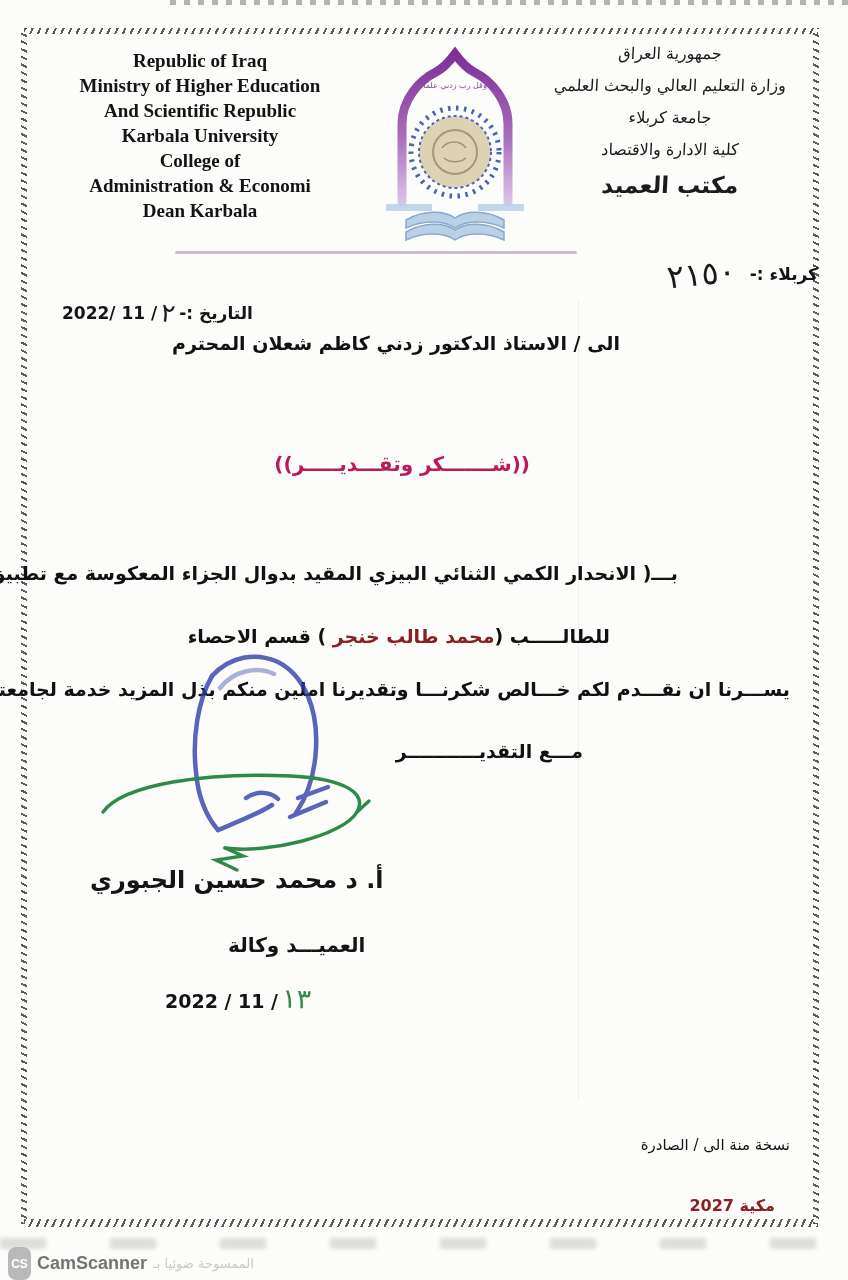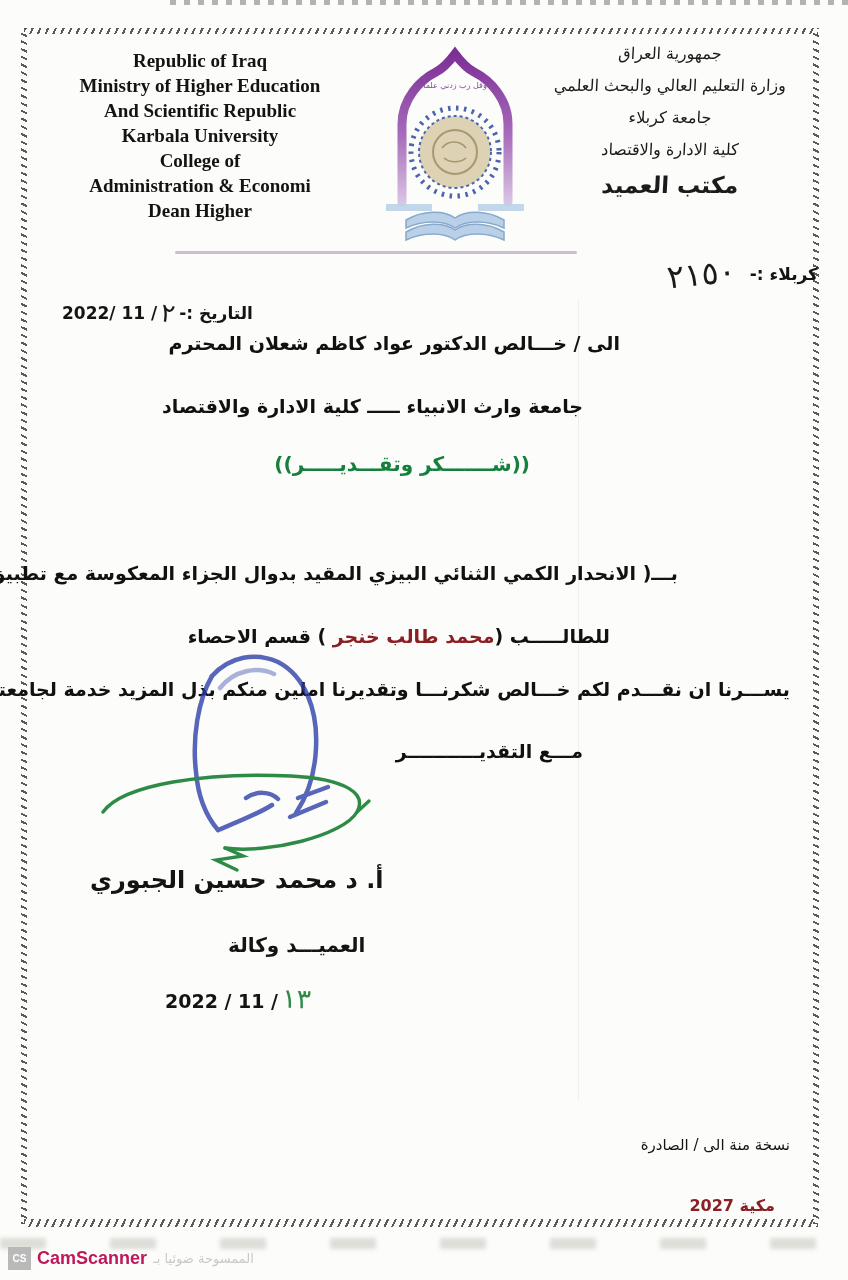--- a/index.html
+++ b/index.html
@@ -18,33 +18,33 @@
   .ar-head .l{margin-bottom:13px;transform:skewX(-3deg);}
   .ar-head .dean{font-size:23px;font-weight:bold;margin-top:6px;transform:skewX(-3deg);}
   .divider{position:absolute;left:175px;top:251px;width:402px;height:3px;background:#b9a9c2;opacity:.75;border-radius:2px;}
   .refline{position:absolute;display:flex;align-items:center;gap:14px;}
   .lbl{font-weight:bold;font-size:17px;direction:rtl;white-space:nowrap;}
   .printed{font-weight:bold;font-size:17px;direction:ltr;white-space:nowrap;}
   .hand{font-size:32px;line-height:1;transform:rotate(-6deg);letter-spacing:2px;color:#1a1a1a;}
   .hand.small{font-size:26px;transform:rotate(8deg);}
   .hand.green{color:#2e8b47;font-size:27px;transform:rotate(2deg);}
   .bodyline{position:absolute;font-weight:bold;font-size:19px;white-space:nowrap;direction:rtl;color:#111;}
-  .subject{color:#15803d;letter-spacing:1px;}
+  .subject{color:#be185d;letter-spacing:1px;}
   .maroon{color:#8a1f24;margin-top:23px;}
   .sig-name{position:absolute;left:90px;top:866px;font-weight:bold;font-size:24px;direction:rtl;white-space:nowrap;}
   .sig-title{position:absolute;left:228px;top:933px;font-weight:bold;font-size:20px;direction:rtl;white-space:nowrap;}
   .sig-date{position:absolute;left:165px;top:985px;display:flex;align-items:flex-end;gap:4px;}
   .copyline{position:absolute;right:58px;top:1136px;font-weight:normal;font-size:15px;direction:rtl;white-space:nowrap;}
   .yearstamp{position:absolute;right:73px;top:1196px;font-weight:bold;font-size:16px;direction:rtl;color:#8a1f24;white-space:nowrap;}
   .smudge{position:absolute;left:0;right:0;top:1238px;height:11px;filter:blur(2px);
         background:repeating-linear-gradient(90deg,rgba(140,140,132,.28) 0 46px,transparent 46px 110px);}
   .cams{position:absolute;left:8px;top:1247px;display:flex;align-items:center;gap:6px;}
-  .cs-box{width:23px;height:23px;background:#b9b9b9;border-radius:0;color:#ffffff;font-weight:bold;
-        font-size:10px;display:flex;align-items:center;justify-content:center;font-family:"Liberation Sans",sans-serif;}
-  .cs-text{color:#be185d;font-size:18px;font-weight:bold;font-family:"Liberation Sans",sans-serif;}
+  .cs-box{width:23px;height:33px;background:#b9b9b9;border-radius:8px;color:#ffffff;font-weight:bold;
+        font-size:12px;display:flex;align-items:center;justify-content:center;font-family:"Liberation Sans",sans-serif;}
+  .cs-text{color:#737373;font-size:18px;font-weight:bold;font-family:"Liberation Sans",sans-serif;}
   .cs-ar{color:#c9c9c6;font-size:13px;direction:rtl;}
   .crease{position:absolute;left:578px;top:300px;width:1px;height:800px;background:rgba(0,0,0,.05);}
   svg{position:absolute;overflow:visible;}
 </style>
 </head>
 <body>
 
 <div class="page">
 
   <div class="topedge"></div>
@@ -53,21 +53,21 @@
   <div class="hatch v" style="left:21px;"></div>
   <div class="hatch v" style="left:813px;"></div>
 
   <div class="en-head">
     <div>Republic of Iraq</div>
     <div>Ministry of Higher Education</div>
     <div>And Scientific Republic</div>
     <div>Karbala University</div>
     <div>College of</div>
     <div>Administration &amp; Economi</div>
-    <div>Dean Higher</div>
+    <div>Dean Karbala</div>
   </div>
 
   <svg style="left:378px;top:52px;" width="150" height="200" viewBox="0 0 150 200">
     <defs>
       <linearGradient id="archGrad" x1="0" y1="0" x2="0" y2="1">
         <stop offset="0" stop-color="#7d2f96"></stop>
         <stop offset="0.55" stop-color="#a76cbb"></stop>
         <stop offset="1" stop-color="#d9c4e4"></stop>
       </linearGradient>
     </defs>
@@ -97,22 +97,21 @@
     <span class="hand">٢١٥٠</span>
     <span class="lbl">كربلاء :-</span>
   </div>
 
   <div class="refline" style="left:62px;top:272px;gap:4px;margin-top:28px;">
     <span class="printed">2022/ 11 /</span>
     <span class="hand small">٢</span>
     <span class="lbl">التاريخ :-</span>
   </div>
 
-  <div class="bodyline" style="right:228px;top:332px;">الى /  خـــالص الدكتور عواد كاظم شعلان المحترم</div>
-  <div class="bodyline" style="right:265px;top:395px;">جامعة وارث الانبياء  ـــــ  كلية الادارة والاقتصاد</div>
+  <div class="bodyline" style="right:228px;top:332px;">الى /  الاستاذ الدكتور زدني كاظم شعلان المحترم</div>
   <div class="bodyline subject" style="right:318px;top:452px;font-size:20px;">((شـــــــكر وتقـــديـــــر))</div>
   <div class="bodyline" style="right:170px;top:562px;">بـــ( الانحدار الكمي الثنائي البيزي المقيد بدوال الجزاء المعكوسة مع تطبيق عملي )</div>
   <div class="bodyline" style="right:238px;top:625px;">
     <span>للطالـــــب (</span><span class="maroon">محمد طالب خنجر</span><span> ) قسم الاحصاء</span>
   </div>
   <div class="bodyline" style="right:58px;top:678px;">يســـرنا ان نقـــدم لكم خـــالص شكرنـــا وتقديرنا املين منكم بذل المزيد خدمة  لجامعتنا ولعراقنا  الحبيب.</div>
   <div class="bodyline" style="right:265px;top:740px;">مـــع التقديـــــــــــر</div>
 
   <svg style="left:160px;top:648px;" width="180" height="190" viewBox="0 0 180 190">
     <g fill="none" stroke-width="4.5" stroke-linecap="round" opacity=".78" stroke="#2b3ca8">

